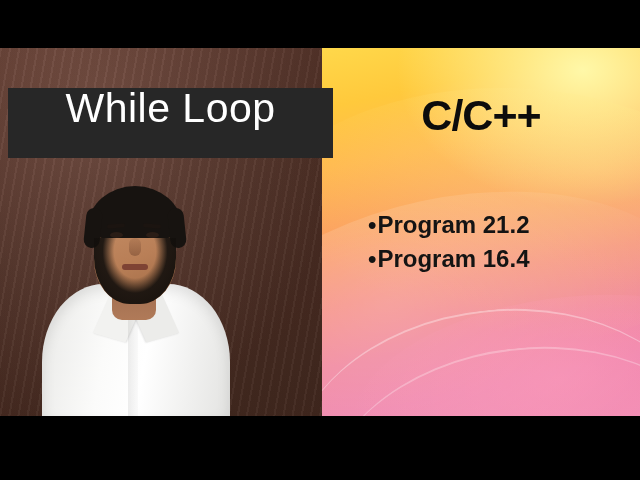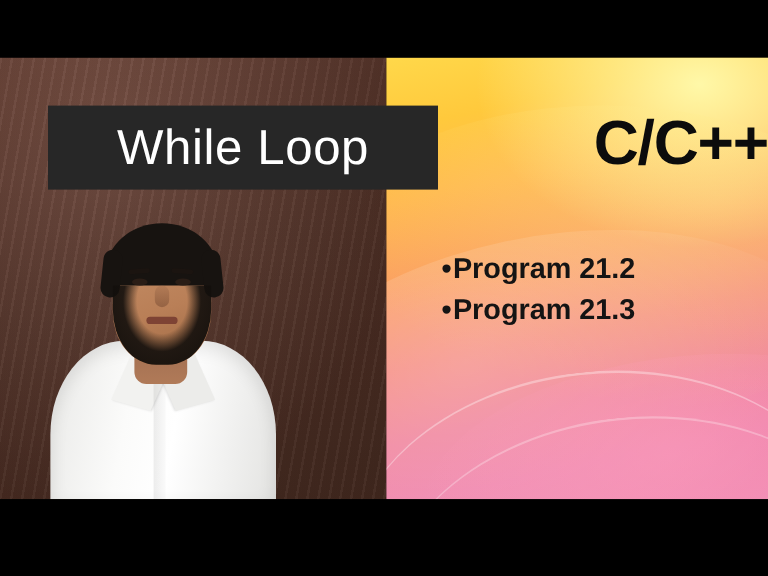--- a/index.html
+++ b/index.html
@@ -57,24 +57,23 @@
 
   
   .title-box {
     position: absolute;
     left: 8px;
     top: 40px;
     width: 325px;
     height: 70px;
     background: #272727;
     display: flex;
-    align-items: center;
+    align-items: flex-start;
     justify-content: center;
     z-index: 6;
-    margin-left: 32px;
   }
   .title-box .title-text {
     color: #ffffff;
     font-size: 41px;
     font-weight: 400;
     letter-spacing: 0.5px;
     line-height: 1;
     white-space: nowrap;
   }
 
@@ -298,23 +297,23 @@
     top: 300px;
     left: -10px;
     border-top-color: rgba(255,255,255,0.28);
   }
 
   .lang-title {
     position: absolute;
     left: 0;
     top: 46px;
     width: 318px;
-    text-align: right;
+    text-align: center;
     color: #0c0c0c;
-    font-size: 52px;
+    font-size: 43px;
     font-weight: bold;
     letter-spacing: -1px;
     line-height: 1;
     z-index: 3;
   }
   .bullets {
     position: absolute;
     left: 46px;
     top: 160px;
     z-index: 3;
@@ -372,19 +371,19 @@
 
       <div class="lang-title">C/C++</div>
 
       <div class="bullets">
         <div class="bullet">
           <span class="dot">•</span>
           <span>Program 21.2</span>
         </div>
         <div class="bullet">
           <span class="dot">•</span>
-          <span>Program 21.3</span>
+          <span>Program 16.4</span>
         </div>
       </div>
     </div>
 
   </div>
 </div>
 
 </body></html>

